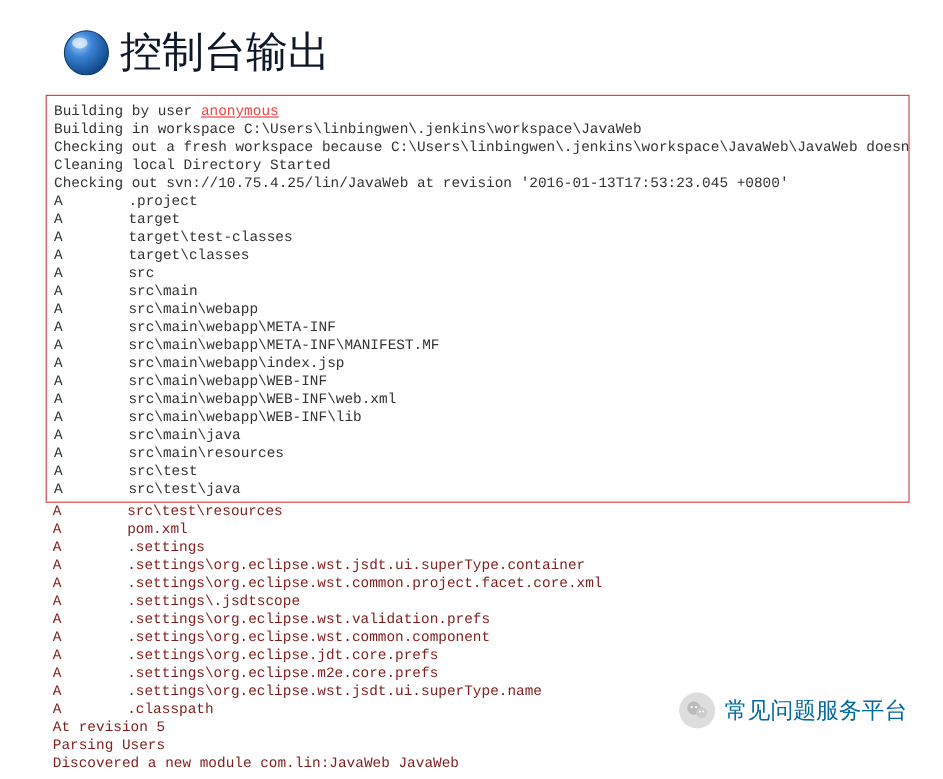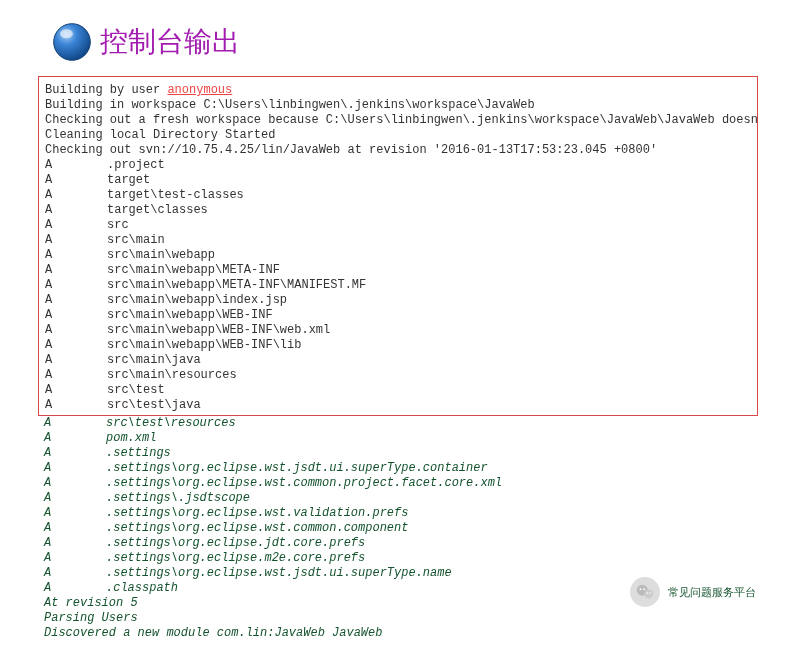--- a/index.html
+++ b/index.html
@@ -17,23 +17,23 @@
     display: flex;
     align-items: center;
     padding: 20px 0 12px 50px;
   }
   .blue-ball {
     width: 44px;
     height: 44px;
     margin-right: 6px;
   }
   .page-title {
-    font-size: 28px;
+    font-size: 35px;
     font-family: "SimSun", "宋体", serif;
-    color: #a21caf;
+    color: #0f172a;
   }
   .console-box {
     margin: 0 28px 0 38px;
     border: 1px solid #d94848;
     padding: 6px 6px 6px 6px;
     height: 340px;
     overflow: hidden;
   }
   .console-content {
     font-family: "Courier New", "NSimSun", monospace;
@@ -45,23 +45,22 @@
   .console-content a {
     color: #ef4444;
     text-decoration: underline;
   }
   .overflow-content {
     margin: 0 28px 0 38px;
     padding: 0 6px;
     font-family: "Courier New", "NSimSun", monospace;
     font-size: 12px;
     line-height: 15px;
-    color: #14532d;
+    color: #7f1d1d;
     white-space: pre;
-    font-style: italic;
   }
   .watermark {
     position: absolute;
     right: 30px;
     bottom: 42px;
     display: flex;
     align-items: center;
   }
   .wm-icon {
     width: 30px;
@@ -70,22 +69,22 @@
     background: #ddd;
     display: flex;
     align-items: center;
     justify-content: center;
     margin-right: 8px;
     font-size: 16px;
     color: #666;
   }
   .wm-text {
     font-family: "Microsoft YaHei", sans-serif;
-    font-size: 11px;
-    color: #14532d;
+    font-size: 19px;
+    color: #0369a1;
   }
   .fl { display:inline-block; width:62px; }
 </style>
 </head>
 <body>
 
 <div class="header">
   <svg class="blue-ball" viewBox="0 0 48 48">
     <defs>
       <radialGradient id="g1" cx="35%" cy="30%" r="70%">

